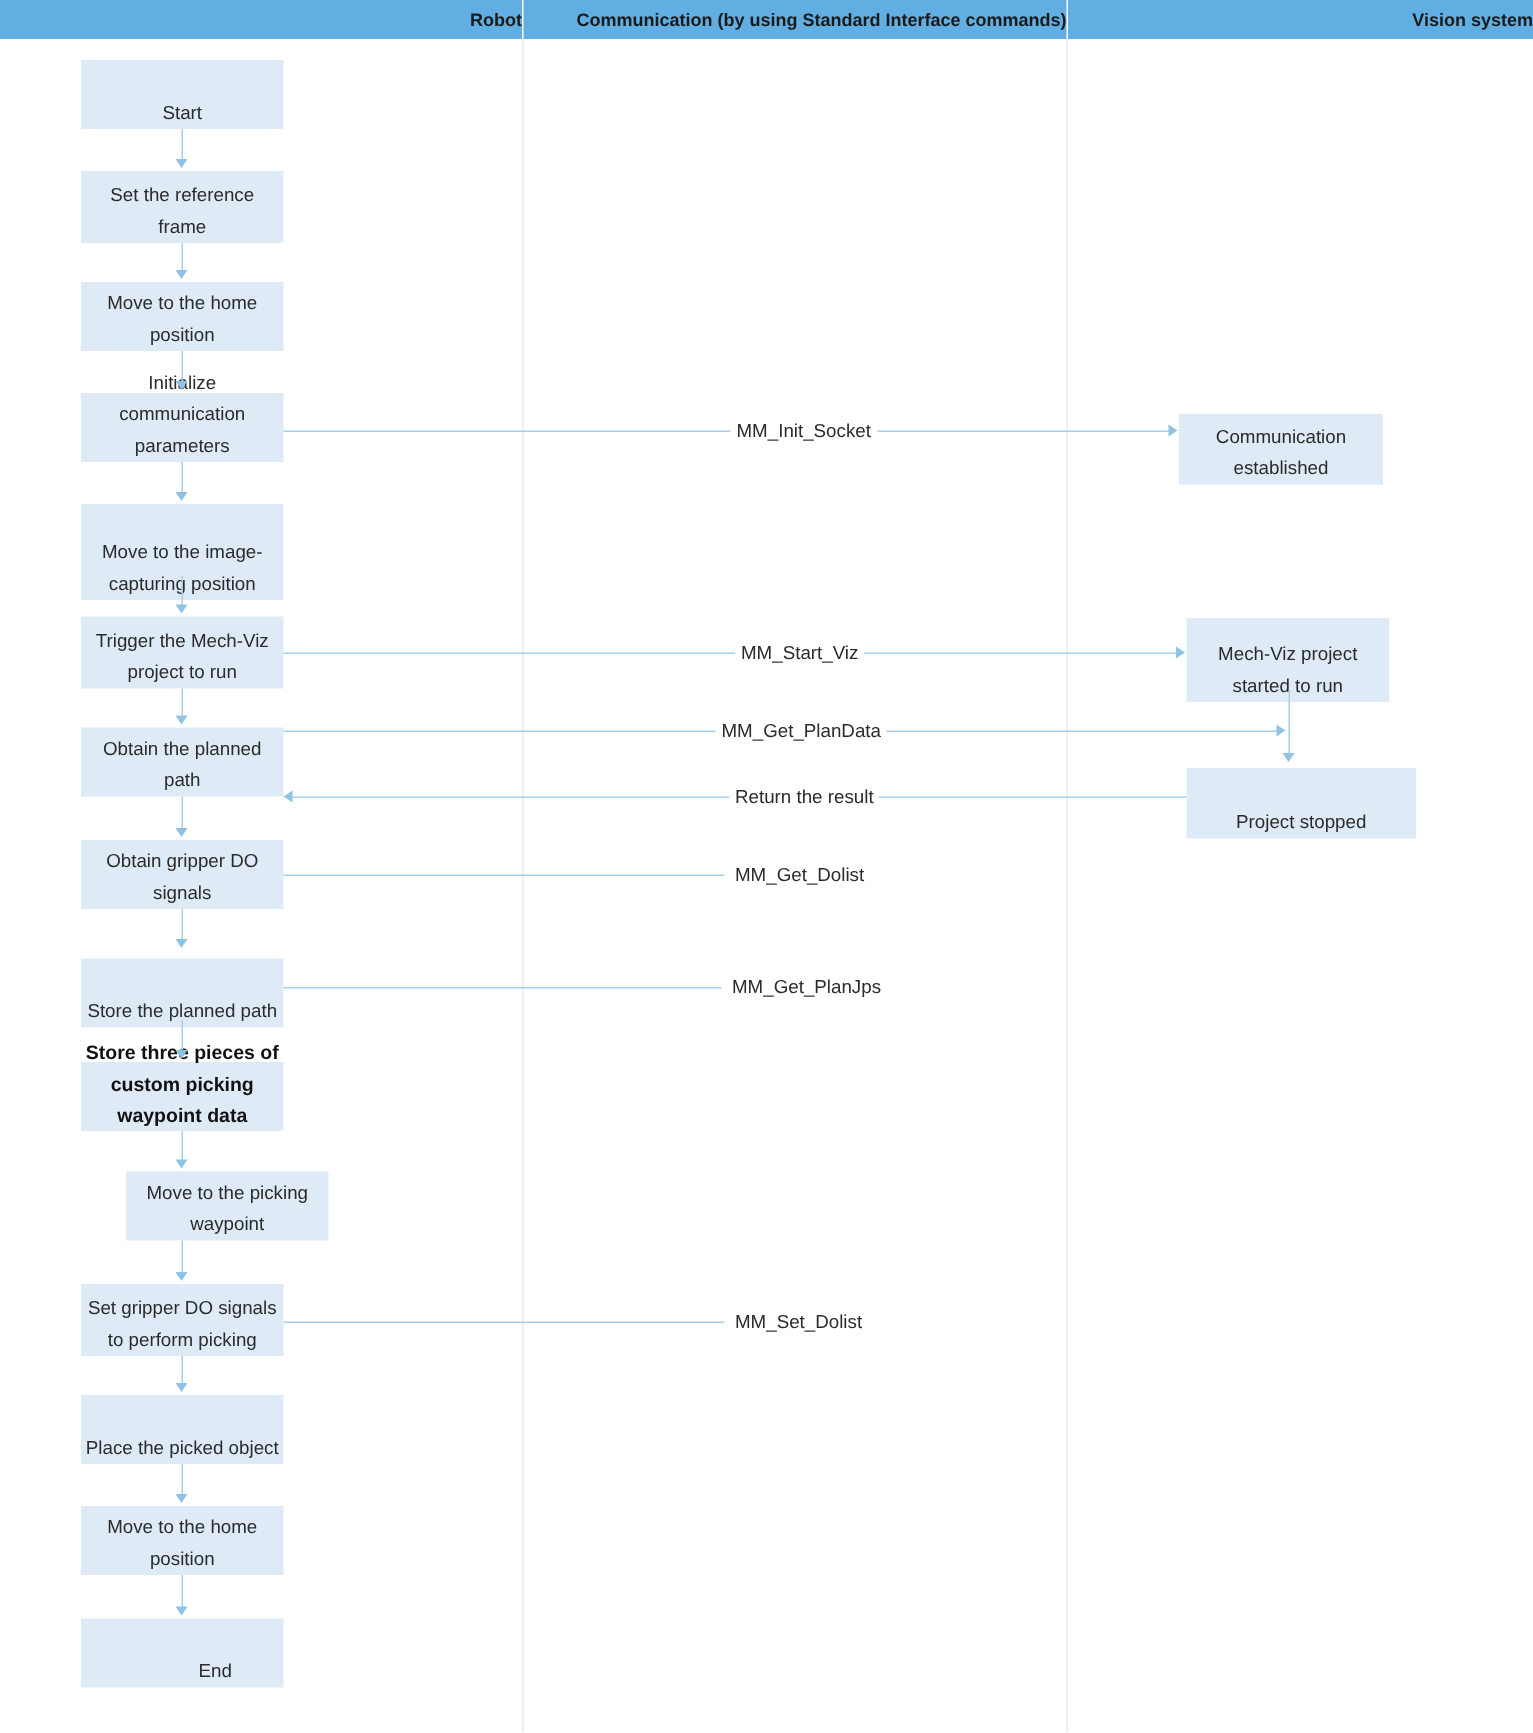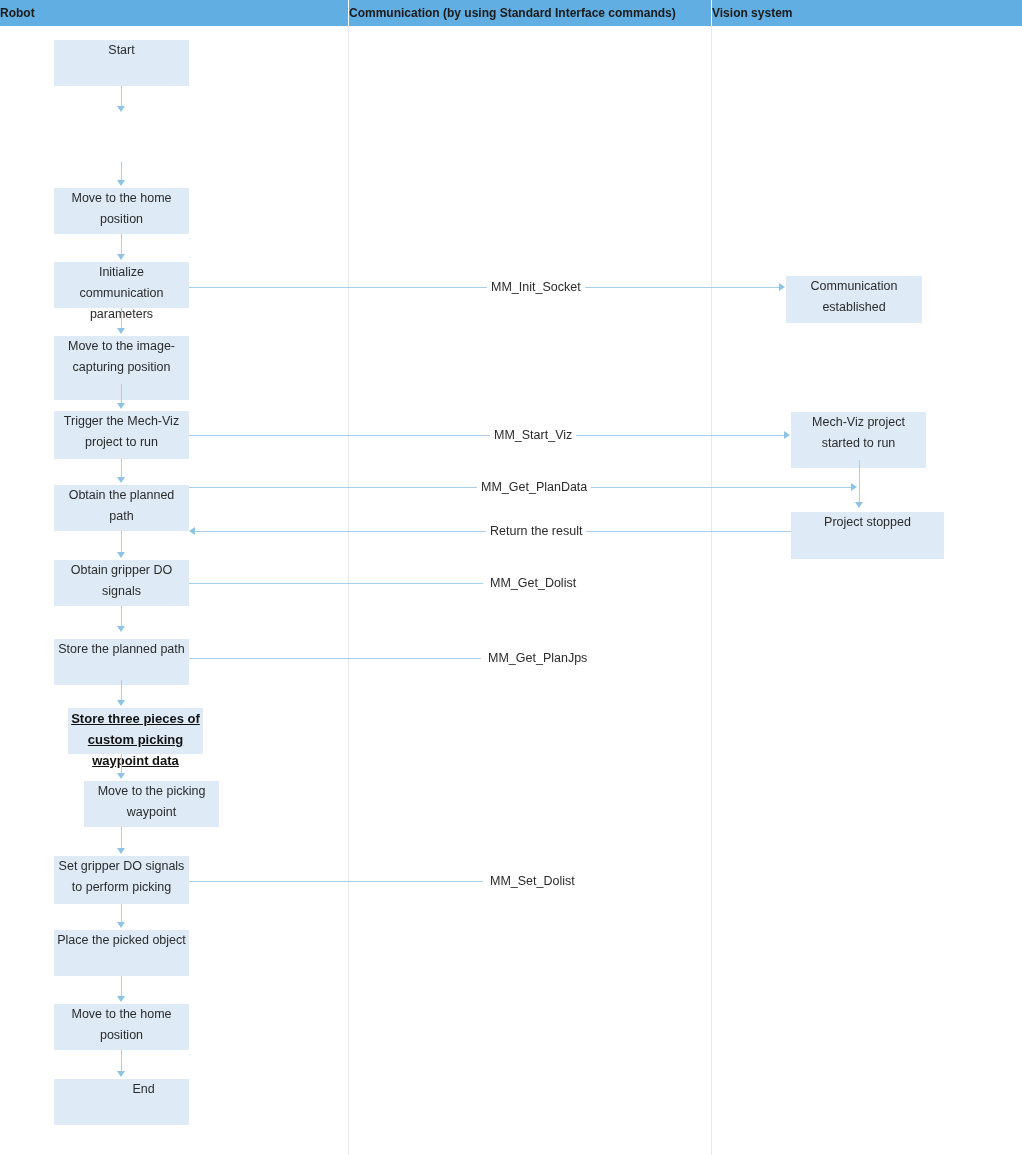--- a/index.html
+++ b/index.html
@@ -27,21 +27,21 @@
     top: 0;
     width: 1022px;
     height: 26px;
     background: #61aee2;
   }
   .header-cell {
     position: absolute;
     top: 0;
     height: 26px;
     line-height: 26px;
-    text-align: left;
+    text-align: right;
     font-size: 12px;
     font-weight: bold;
     color: #1a1a1a;
     white-space: nowrap;
     overflow: hidden;
   }
   .header-sep {
     position: absolute;
     top: 0;
     width: 1px;
@@ -57,21 +57,21 @@
     height: 1129px;
     background: #e9e9e9;
   }
 
   
   .box {
     position: absolute;
     background: #deebf7;
     box-sizing: border-box;
     display: flex;
-    align-items: flex-start;
+    align-items: flex-end;
     justify-content: center;
     text-align: center;
     font-size: 12.5px;
     color: #2b2b2b;
     line-height: 21px;
     padding: 0 2px;
   }
   .box.bold {
     font-weight: bold;
     color: #111111;
@@ -148,20 +148,23 @@
 
   <div class="header-cell" style="left:712px; width:310px;">Vision system</div>
 
   <div class="lane-divider" style="left:348px;"></div>
   <div class="lane-divider" style="left:711px;"></div>
 
   <div class="box" style="left:54px; top:40px; width:135px; height:46px;">
     <span class="txt">Start</span>
   </div>
 
+  <div class="box" style="left:54px; top:114px; width:135px; height:48px;">
+    <span class="txt">Set the reference frame</span>
+  </div>
 
   <div class="box" style="left:54px; top:188px; width:135px; height:46px;">
     <span class="txt">Move to the home position</span>
   </div>
 
   <div class="box overflow" style="left:54px; top:262px; width:135px; height:46px;">
     <span class="txt">Initialize communication parameters</span>
   </div>
 
   <div class="box overflow" style="left:54px; top:336px; width:135px; height:64px;">
@@ -177,21 +180,21 @@
   </div>
 
   <div class="box overflow" style="left:54px; top:560px; width:135px; height:46px;">
     <span class="txt">Obtain gripper DO signals</span>
   </div>
 
   <div class="box overflow" style="left:54px; top:639px; width:135px; height:46px;">
     <span class="txt">Store the planned path</span>
   </div>
 
-  <div class="box bold overflow" style="left:68px; top:708px; width:135px; height:46px;text-decoration:underline;">
+  <div class="box bold overflow" style="left:54px; top:708px; width:135px; height:46px;">
     <span class="txt">Store three pieces of custom picking waypoint data</span>
   </div>
 
   <div class="box" style="left:54px; top:781px; width:135px; height:46px;margin-left:30px;">
     <span class="txt">Move to the picking waypoint</span>
   </div>
 
   <div class="box" style="left:54px; top:930px; width:135px; height:46px;">
     <span class="txt">Place the picked object</span>
   </div>

